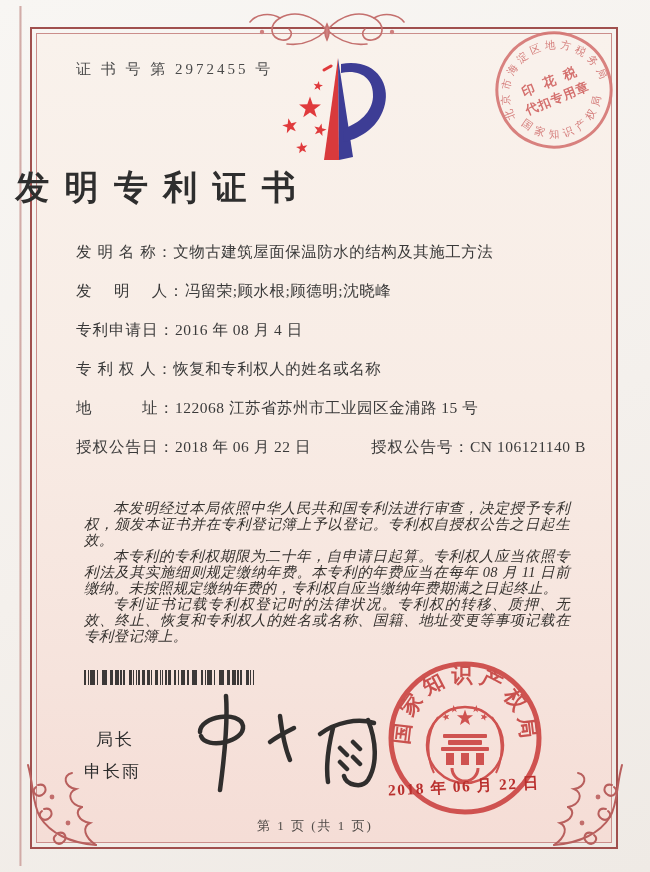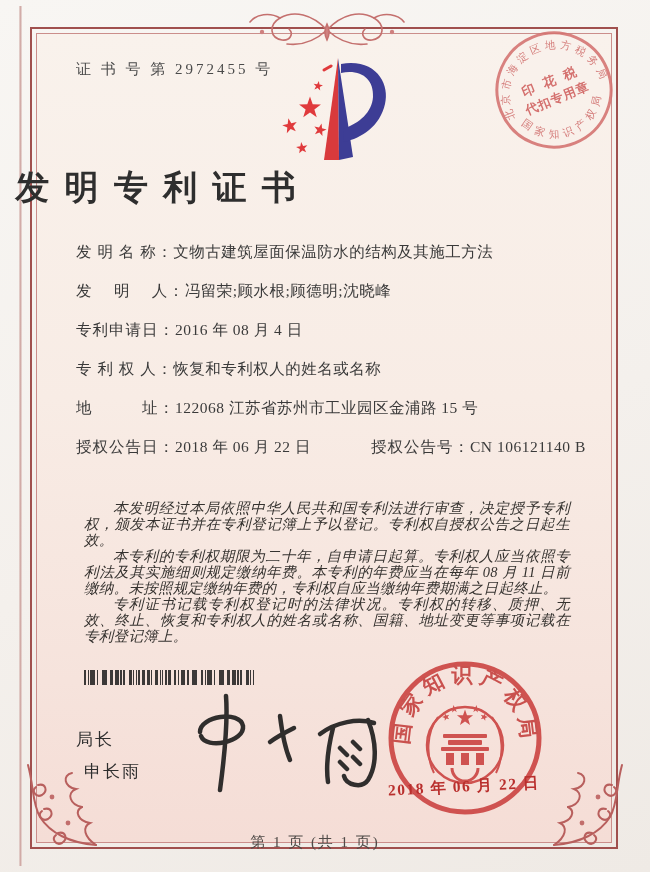--- a/index.html
+++ b/index.html
@@ -68,41 +68,41 @@
 
   .barcode {
     position: absolute; left: 84px; top: 670px; width: 170px; height: 15px;
     background:
       repeating-linear-gradient(90deg, #1c1c1c 0 2px, transparent 2px 4px, #1c1c1c 4px 5px, transparent 5px 9px),
       repeating-linear-gradient(90deg, #1c1c1c 0 1px, transparent 1px 6px, #1c1c1c 6px 9px, transparent 9px 13px);
     opacity: .85;
   }
 
   .director-title {
-    position: absolute; left: 76px; top: 728px;
+    position: absolute; left: 96px; top: 728px;
     font-family: "Liberation Sans", "DejaVu Sans", sans-serif;
     font-size: 17px; color: #2f2f2f; letter-spacing: 2px;
   }
   .director-name {
     position: absolute; left: 84px; top: 760px;
     font-family: "Liberation Sans", "DejaVu Sans", sans-serif;
     font-size: 17px; color: #2f2f2f; letter-spacing: 2px;
   }
   .signature { position: absolute; left: 170px; top: 690px; width: 235px; height: 108px; }
 
   .office-seal { position: absolute; left: 382px; top: 655px; width: 166px; height: 166px; opacity: .92; }
   .seal-date {
     position: absolute; left: 388px; top: 776px; width: 170px;
     font-size: 15.5px; font-weight: bold; color: #b92f2d;
     letter-spacing: 1.5px; transform: rotate(-3deg); white-space: nowrap;
   }
 
   .footer {
     position: absolute; left: 0; right: 20px; top: 817px; text-align: center;
-    font-size: 15px; color: #4f4a47; letter-spacing: 2px; margin-top: 16px;
+    font-size: 13px; color: #4f4a47; letter-spacing: 2px;
   }
 
   .seal-ring-text { font-size: 21px; font-weight: bold; fill: #c64543; letter-spacing: 6px; }
   .stamp-arc-top { font-size: 10.5px; fill: #cf6d6b; letter-spacing: 4px; }
   .stamp-arc-bottom { font-size: 10.5px; fill: #cf6d6b; letter-spacing: 5px; }
   .stamp-center1 { font-size: 13px; font-weight: bold; fill: #cf5f5d; letter-spacing: 3px; }
   .stamp-center2 { font-size: 12.5px; font-weight: bold; fill: #cf5f5d; letter-spacing: 1px; }
 </style>
 </head>
 <body>

